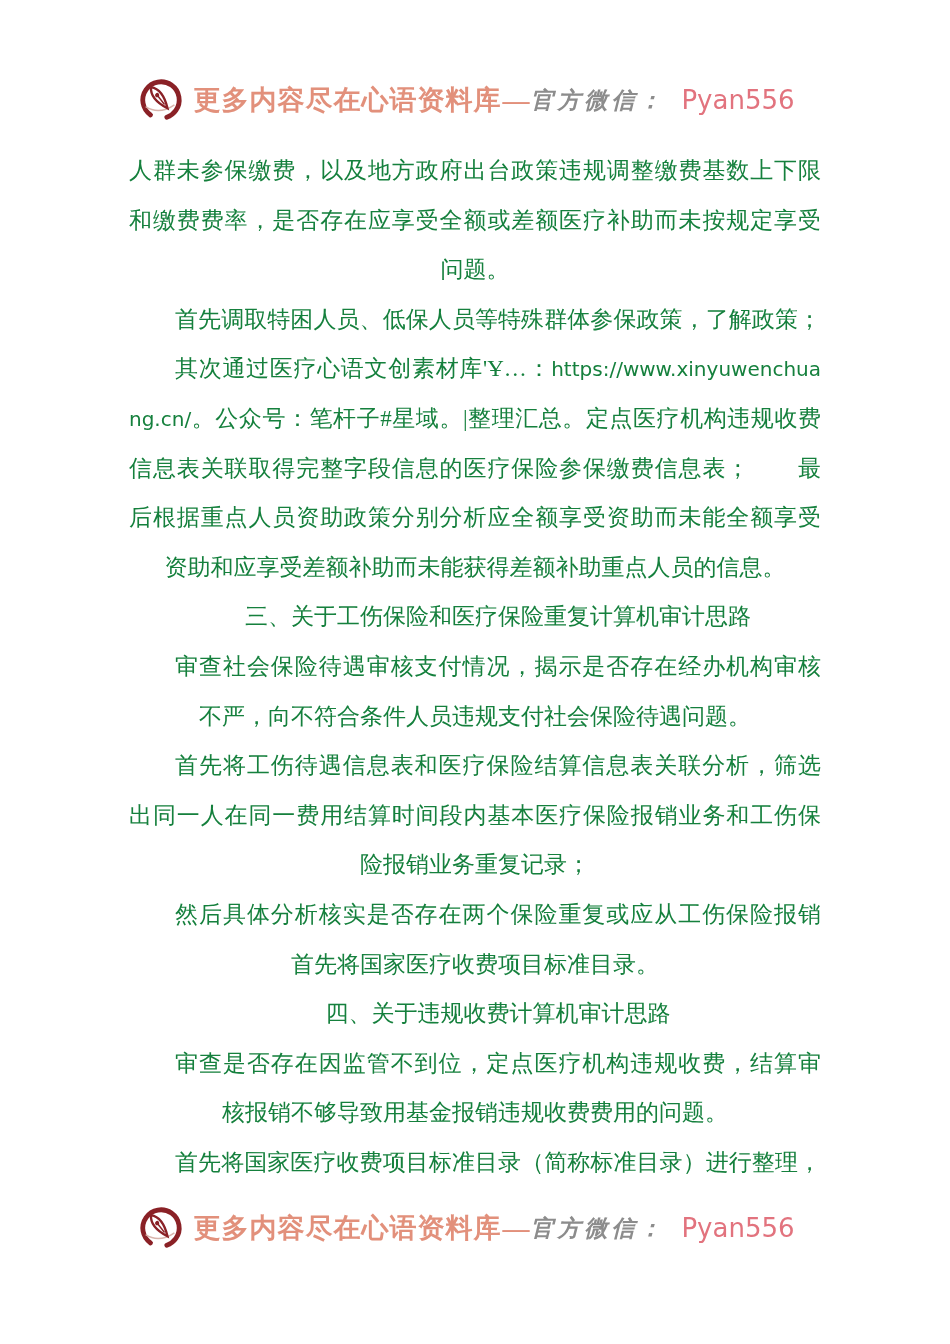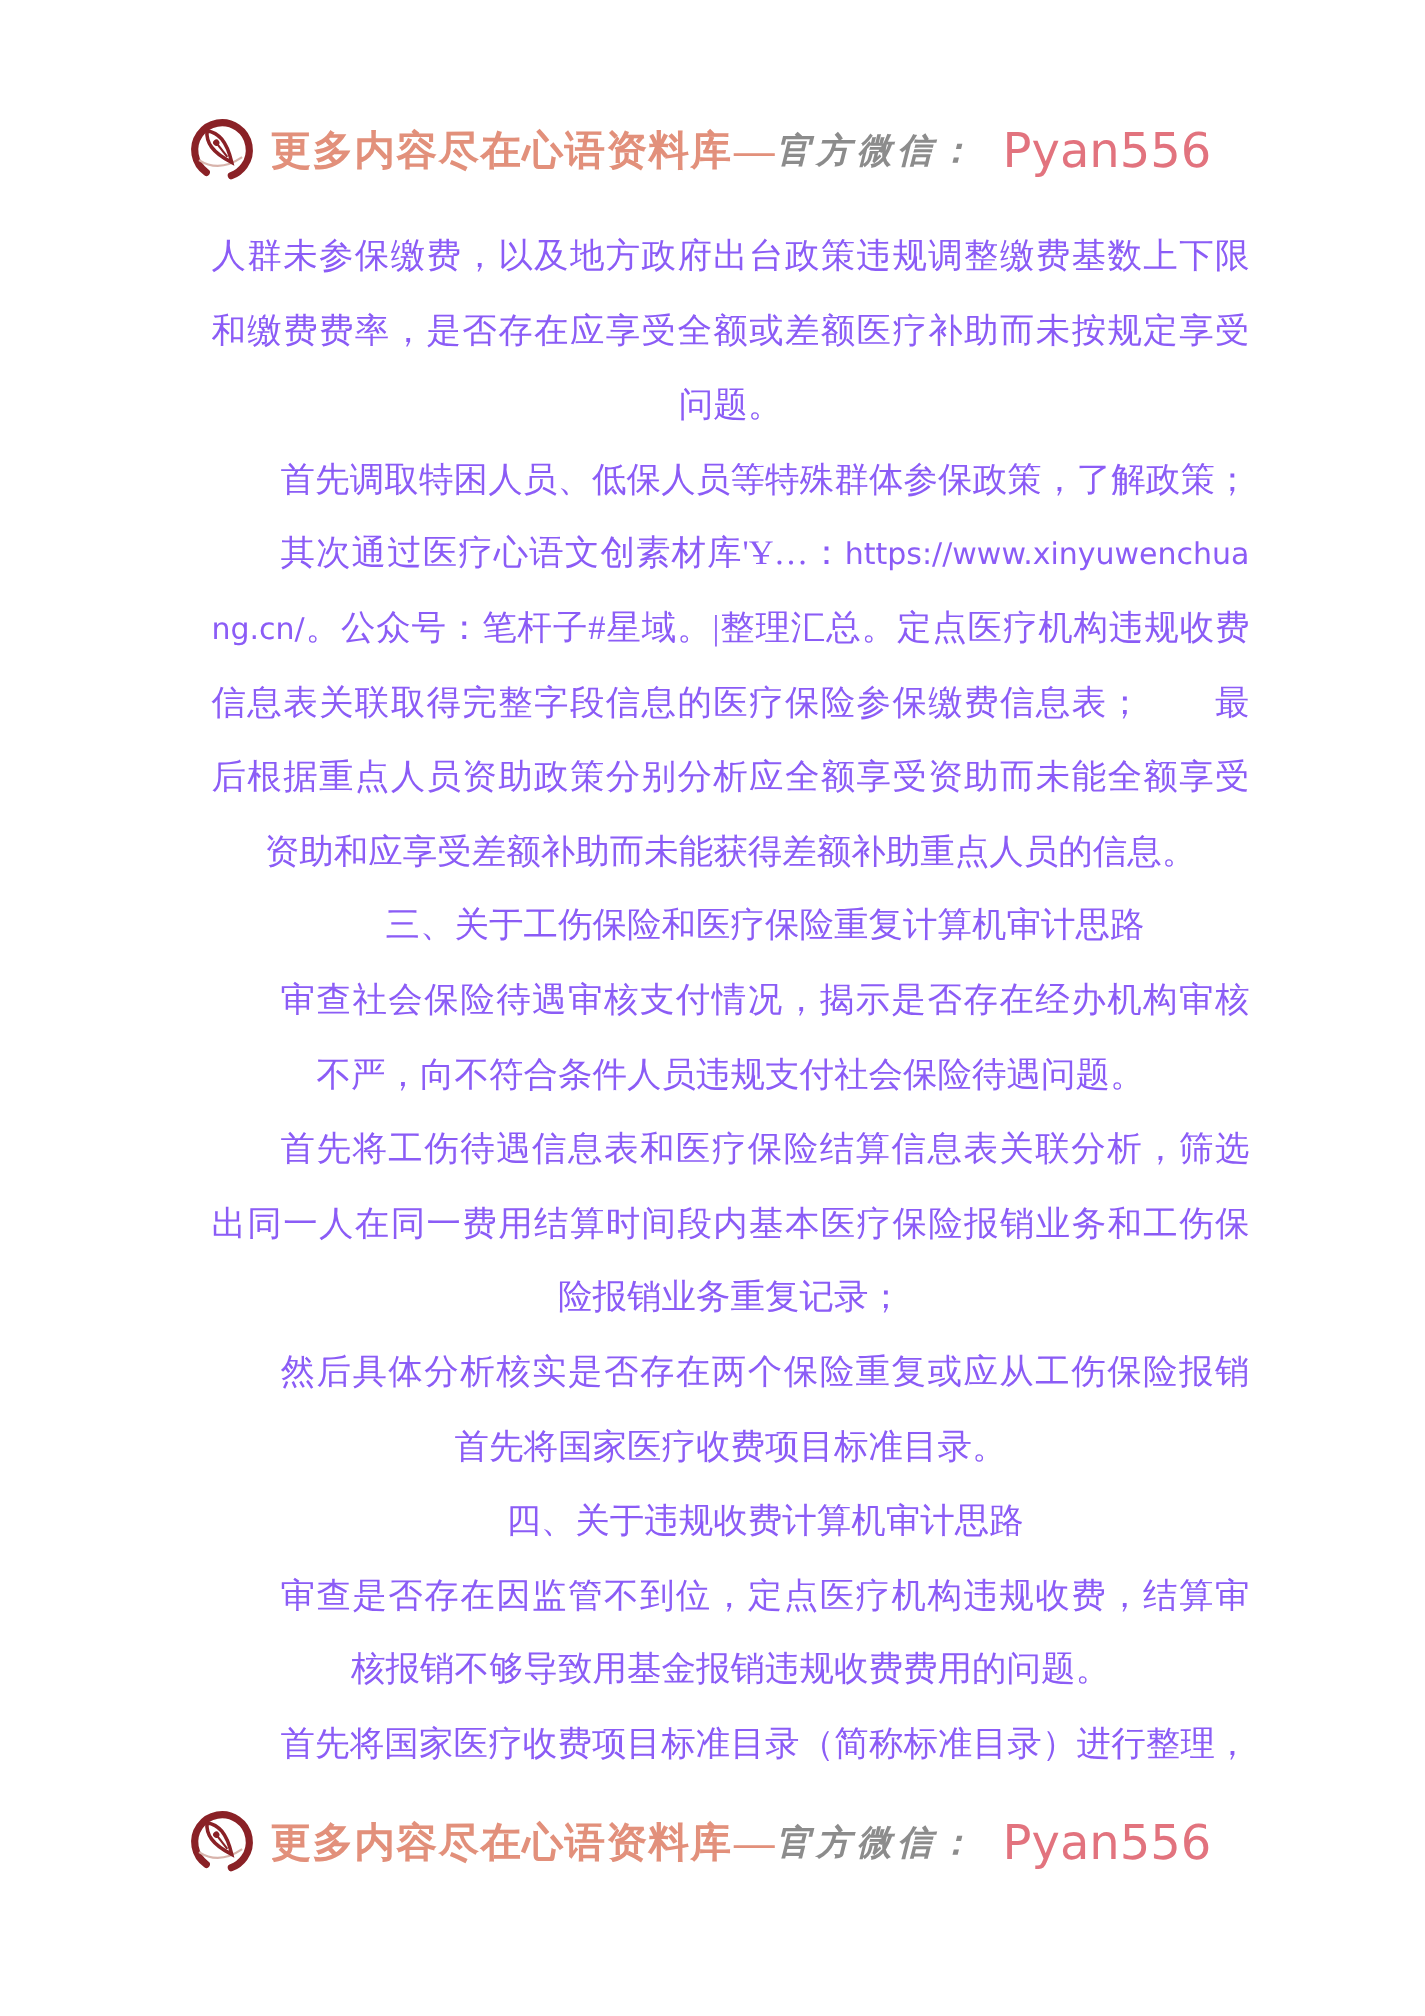--- a/index.html
+++ b/index.html
@@ -36,32 +36,32 @@
   .wm-label {
     color: #8c8c8c;
     font-size: 23px;
     font-style: italic;
     font-weight: 600;
     letter-spacing: 4px;
     font-family: Liberation Serif, serif;
   }
   .wm-id {
     color: #e2737e;
-    font-size: 32px;
+    font-size: 26px;
     font-family: "DejaVu Sans", sans-serif;
     margin-left: 16px;
   }
 
   
   .doc-body {
     position: absolute;
-    left: 141px;
+    left: 129px;
     top: 146px;
     width: 692px;
-    color: #8b5cf6;
+    color: #15803d;
   }
   .line {
     height: 49.6px;
     line-height: 49.6px;
     font-size: 23px;
     text-align: center;
   }
   .line.justify { text-align: justify; text-align-last: justify; }
   .line.indent  { padding-left: 46px; }
   .seg-cjk   { font-family: "Liberation Serif", serif; }

